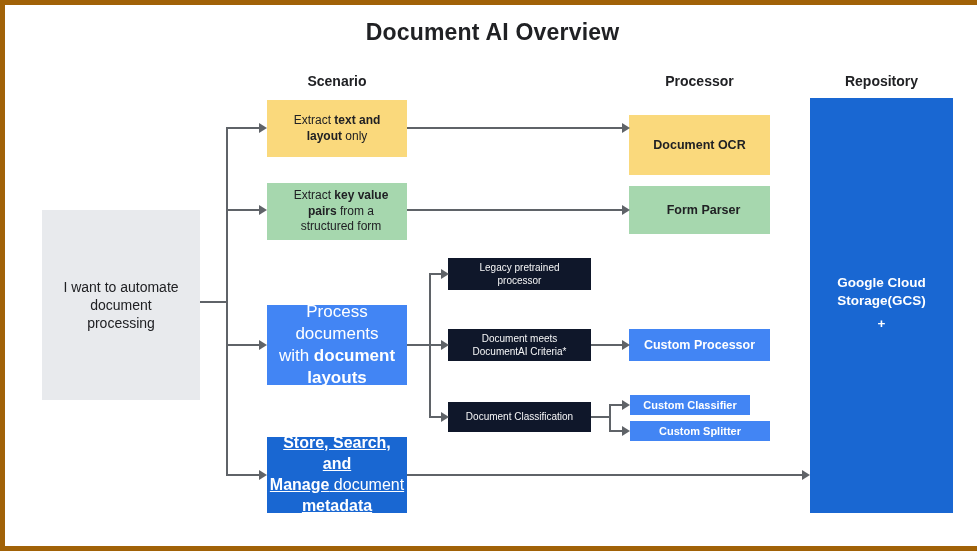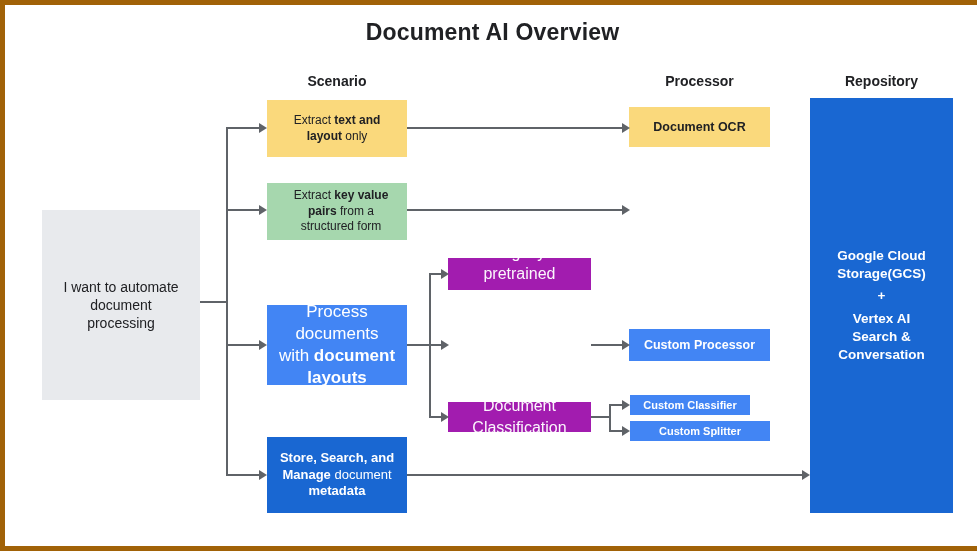--- a/index.html
+++ b/index.html
@@ -8,22 +8,22 @@
   .canvas{position:relative;width:975px;height:541px;background:#ffffff;border:5px solid #a16207;overflow:hidden;}
   .title{position:absolute;top:14px;left:0;width:100%;text-align:center;
          font-size:23px;font-weight:bold;color:#202124;letter-spacing:.2px;}
   .col-header{position:absolute;top:68px;text-align:center;font-size:14px;font-weight:bold;color:#202124;}
   .node{position:absolute;display:flex;flex-direction:column;align-items:center;justify-content:center;
         text-align:center;line-height:1.3;box-sizing:border-box;}
   .gray-box{background:#e8eaed;color:#202124;font-size:14px;}
   .yellow{background:#fad97c;color:#202124;font-size:12px;}
   .green{background:#a6d7ae;color:#202124;font-size:12px;padding-left:8px;}
   .blue{background:#4285f4;color:#ffffff;font-size:17px;}
-  .darkblue{background:#1967d2;color:#ffffff;font-size:13px;}
-  .small-blue{background:#a21caf;color:rgba(255,255,255,.96);font-size:16px;line-height:1.35;}
+  .darkblue{background:#1967d2;color:#ffffff;font-size:16px;text-decoration:underline;}
+  .small-blue{background:#0f172a;color:rgba(255,255,255,.96);font-size:10px;line-height:1.35;}
   .proc-label{font-weight:bold;font-size:12.5px;}
   .tiny-proc{font-weight:bold;font-size:11px;}
   .repo{background:#1967d2;color:#ffffff;font-weight:bold;font-size:13.5px;line-height:1.35;}
   .repo .plus{margin:4px 0;}
   .h-line{position:absolute;height:2px;background:#5f6368;}
   .v-line{position:absolute;width:2px;background:#5f6368;}
   .arrow-r{position:absolute;width:0;height:0;border-top:5px solid transparent;
            border-bottom:5px solid transparent;border-left:8px solid #5f6368;}
   b{font-weight:bold;}
 </style>
@@ -61,31 +61,32 @@
     <span><span>with </span><b>document layouts</b></span>
   </div>
 
   <div class="node darkblue" style="left:262px;top:432px;width:140px;height:76px;">
     <span><b>Store, Search, and</b></span>
     <span><b>Manage</b><span> document</span></span>
     <span><b>metadata</b></span>
   </div>
 
   <div class="node small-blue" style="left:443px;top:253px;width:143px;height:32px;padding:2px 14px;">Legacy pretrained processor</div>
+  <div class="node small-blue" style="left:443px;top:324px;width:143px;height:32px;padding:2px 10px;">Document meets DocumentAI Criteria*</div>
   <div class="node small-blue" style="left:443px;top:397px;width:143px;height:30px;">Document Classification</div>
 
-  <div class="node yellow proc-label" style="left:624px;top:102px;width:141px;height:40px;">Document OCR</div>
+  <div class="node yellow proc-label" style="left:624px;top:110px;width:141px;height:60px;">Document OCR</div>
+  <div class="node green proc-label" style="left:624px;top:181px;width:141px;height:48px;">Form Parser</div>
   <div class="node blue proc-label" style="left:624px;top:324px;width:141px;height:32px;">Custom Processor</div>
   <div class="node blue tiny-proc" style="left:625px;top:390px;width:120px;height:20px;">Custom Classifier</div>
   <div class="node blue tiny-proc" style="left:625px;top:416px;width:140px;height:20px;">Custom Splitter</div>
 
   <div class="node repo" style="left:805px;top:93px;width:143px;height:415px;padding:0 27px;">
     <span>Google Cloud Storage(GCS)</span>
     <span class="plus">+</span>
-    <span>Vertex AI Search &amp; Conversation</span>
   </div>
 
   <div class="h-line" style="left:195px;top:296px;width:27px;"></div>
   <div class="v-line" style="left:221px;top:122px;height:349px;"></div>
   <div class="h-line" style="left:221px;top:122px;width:33px;"></div>
   <div class="arrow-r" style="left:254px;top:118px;"></div>
   <div class="h-line" style="left:221px;top:204px;width:33px;"></div>
   <div class="arrow-r" style="left:254px;top:200px;"></div>
   <div class="h-line" style="left:221px;top:339px;width:33px;"></div>
   <div class="arrow-r" style="left:254px;top:335px;"></div>

